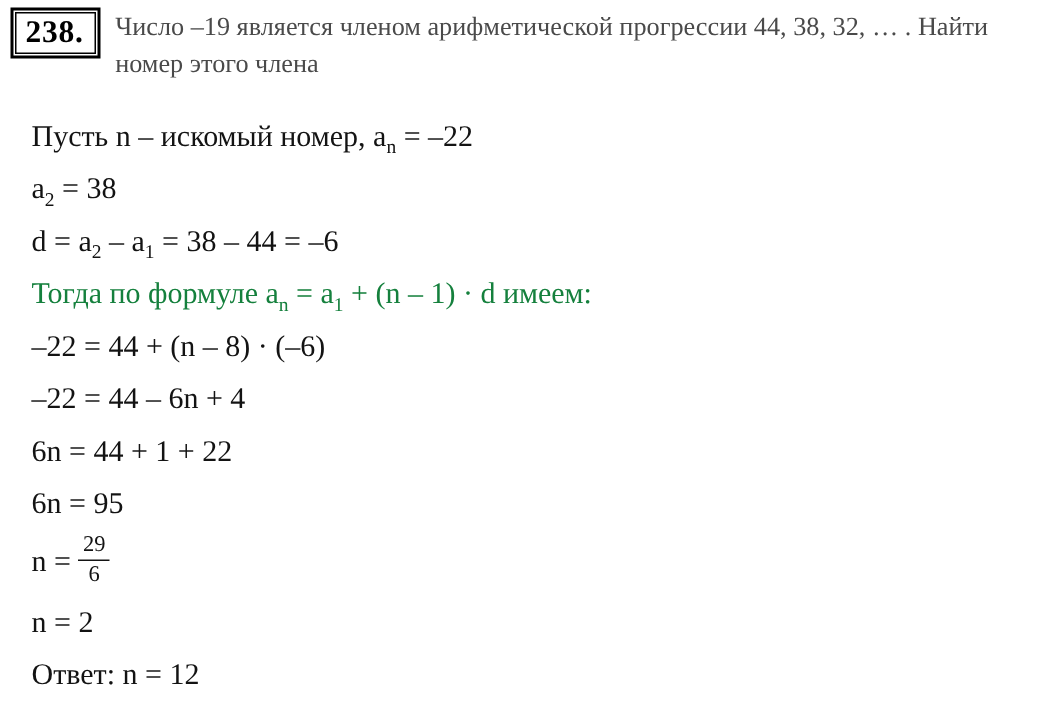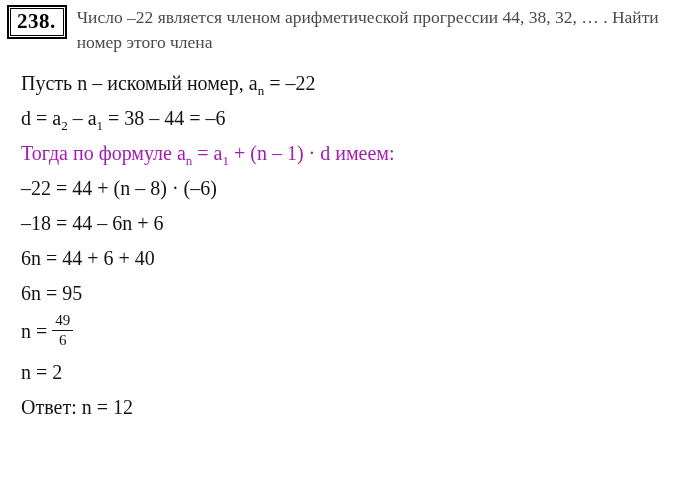--- a/index.html
+++ b/index.html
@@ -37,25 +37,25 @@
     background: #fff;
   }
   .solution {
     clear: none;
     padding: 13px 0 0 16px;
     color: #131313;
   }
   .line {
     font-size: 20px;
     line-height: 23px;
-    margin: 4px 0 12px 0;
+    margin: 12px 0 12px 0;
     white-space: nowrap;
   }
   .line.muted {
-    color: #a21caf;
+    color: #15803d;
   }
   .line sub {
     font-size: 13px;
     line-height: 0;
   }
   .frac {
     display: inline-block;
     vertical-align: middle;
     text-align: center;
     margin-top: -5px;
@@ -72,27 +72,28 @@
     font-size: 15px;
     line-height: 17px;
     padding-top: 1px;
   }
 </style>
 </head>
 <body>
 
 <div class="page">
   <div class="header-block">
-    <span class="numbox"><span>238.</span></span><span>Число –22 является членом арифметической прогрессии 44, 38, 32, … . Найти номер этого члена</span>
+    <span class="numbox"><span>238.</span></span><span>Число –19 является членом арифметической прогрессии 44, 38, 32, … . Найти номер этого члена</span>
   </div>
   <div class="solution" id="solution">
       <div class="line">Пусть n – искомый номер, a<sub>n</sub> = –22</div>
+      <div class="line">a<sub>2</sub> = 38</div>
       <div class="line">d = a<sub>2</sub> – a<sub>1</sub> = 38 – 44 = –6</div>
       <div class="line muted">Тогда по формуле a<sub>n</sub> = a<sub>1</sub> + (n – 1) · d имеем:</div>
       <div class="line">–22 = 44 + (n – 8) · (–6)</div>
-      <div class="line">–18 = 44 – 6n + 6</div>
-      <div class="line">6n = 44 + 6 + 40</div>
+      <div class="line">–22 = 44 – 6n + 4</div>
+      <div class="line">6n = 44 + 1 + 22</div>
       <div class="line">6n = 95</div>
-      <div class="line">n = <span class="frac"><span class="num">49</span><span class="den">6</span></span></div>
+      <div class="line">n = <span class="frac"><span class="num">29</span><span class="den">6</span></span></div>
       <div class="line">n = 2</div>
       <div class="line">Ответ: n = 12</div>
     </div>
 </div>
 
 </body></html>

